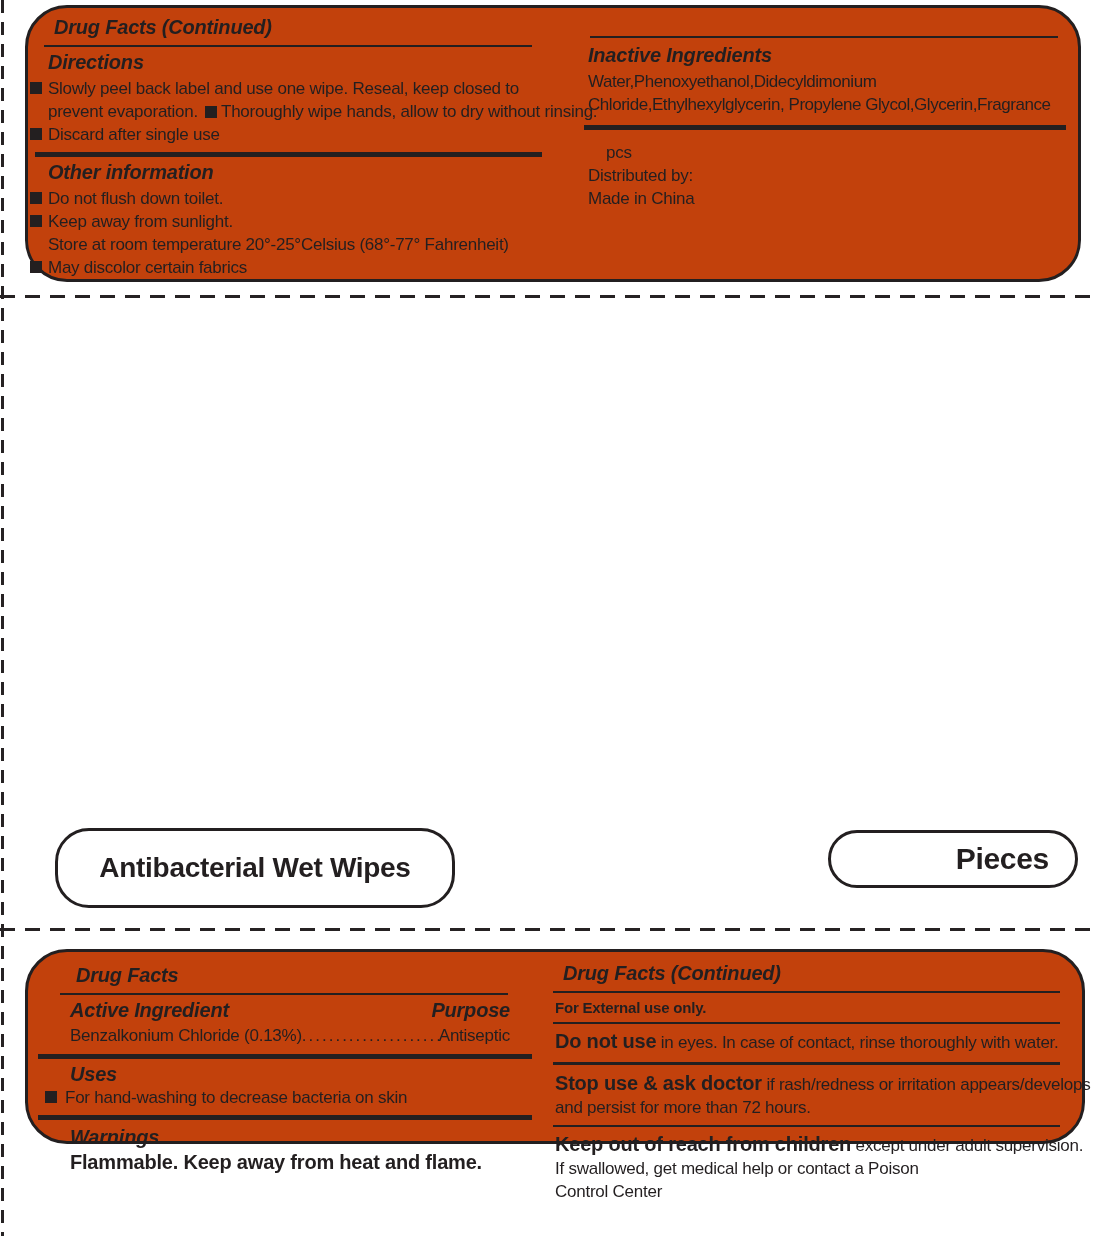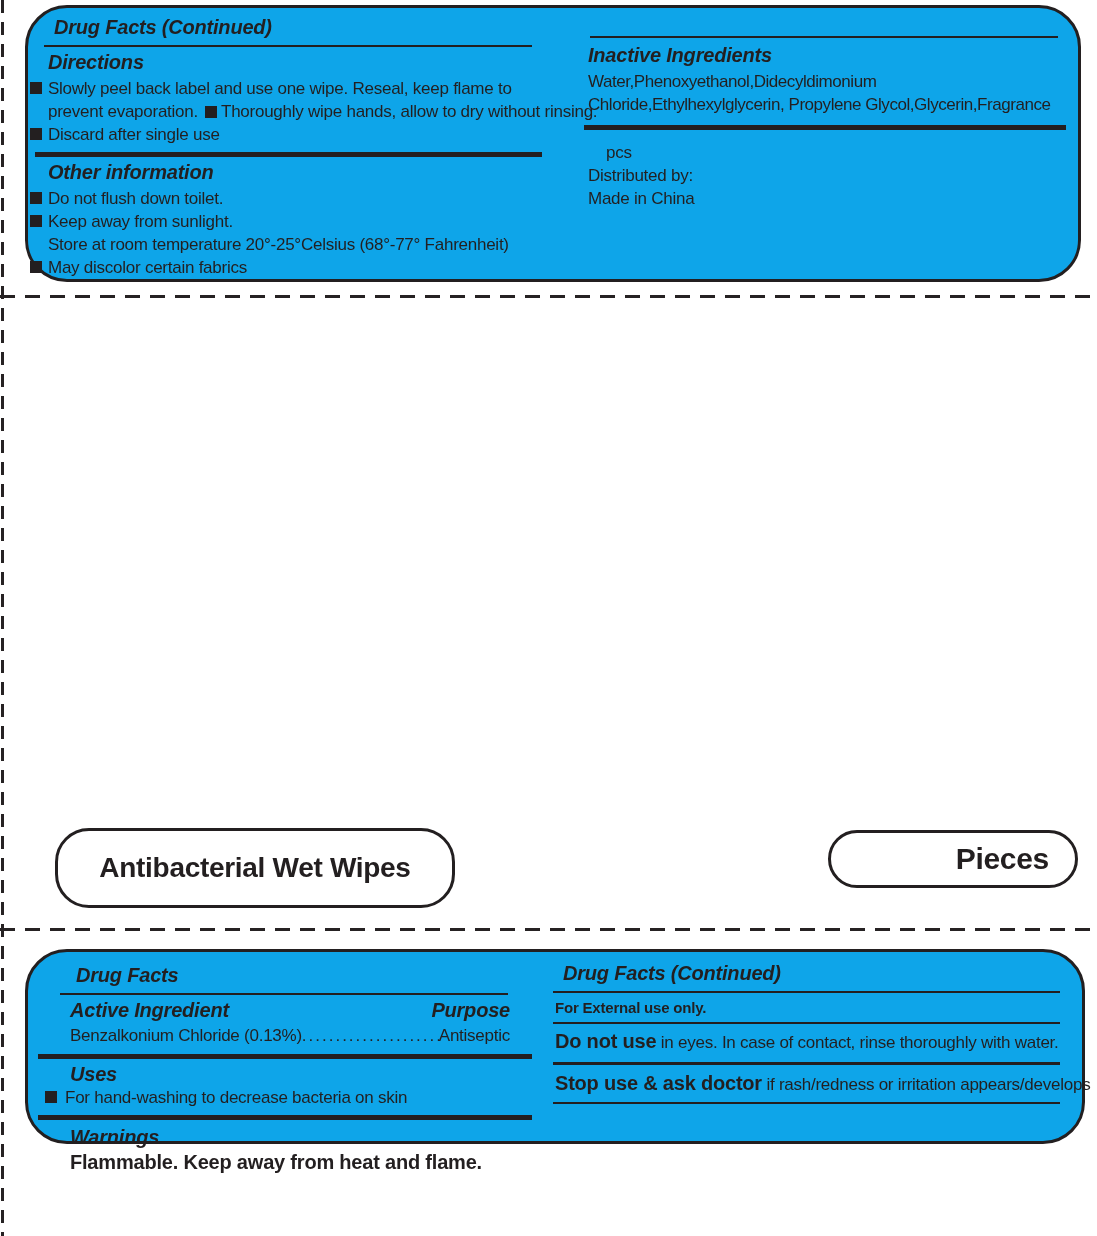--- a/index.html
+++ b/index.html
@@ -18,21 +18,21 @@
   }
   .hcut {
     position: absolute; left: 0; width: 1097px; height: 3px;
     background: repeating-linear-gradient(90deg, #262223 0 15px, transparent 15px 25px);
   }
   .hcut.top { top: 295px; }
   .hcut.bottom { top: 928px; }
 
   
   .panel {
-    position: absolute; border: 3px solid #231f20; border-radius: 42px; background: #0ea5e9;
+    position: absolute; border: 3px solid #231f20; border-radius: 42px; background: #c2410c;
   }
   .panel.back { left: 25px; top: 5px; width: 1056px; height: 277px; }
   .panel.front { left: 25px; top: 949px; width: 1060px; height: 195px; }
   .col { position: absolute; }
 
   
   .ht { font-size: 20px; font-weight: bold; font-style: italic; letter-spacing: -0.2px; }
   .t { font-size: 17px; line-height: 23px; letter-spacing: -0.25px; }
   .t.tight { letter-spacing: -0.45px; }
   .lead { font-size: 20px; font-weight: bold; letter-spacing: -0.2px; }
@@ -101,21 +101,21 @@
 
   <section class="panel back">
     <div class="col col-l">
       <div class="ht panel-title">Drug Facts (Continued)</div>
       <div class="rule r1"></div>
 
       <div class="ht sec">Directions</div>
       <div class="li t">
         <span class="sq"></span>
         <span>
-          <span class="block nowrap">Slowly peel back label and use one wipe. Reseal, keep flame to</span>
+          <span class="block nowrap">Slowly peel back label and use one wipe. Reseal, keep closed to</span>
           <span class="block nowrap"><span>prevent evaporation.</span><span class="sq-inline"></span><span>Thoroughly wipe hands, allow to dry without rinsing.</span></span>
         </span>
       </div>
       <div class="li t">
         <span class="sq"></span>
         <span>Discard after single use</span>
       </div>
 
       <div class="rule thick r2"></div>
 
@@ -187,19 +187,25 @@
       <div class="rule"></div>
 
       <div class="external">For External use only.</div>
       <div class="rule"></div>
 
       <div class="t nowrap"><span class="lead">Do not use</span><span> in eyes. In case of contact, rinse thoroughly with water.</span></div>
       <div class="rule mid"></div>
 
       <div class="t">
         <span class="block nowrap"><span class="lead">Stop use &amp; ask doctor</span><span> if rash/redness or irritation appears/develops</span></span>
+        <span class="block nowrap">and persist for more than 72 hours.</span>
       </div>
       <div class="rule"></div>
 
+      <div class="t">
+        <span class="block nowrap"><span class="lead">Keep out of reach from children</span><span> except under adult supervision.</span></span>
+        <span class="block nowrap">If swallowed, get medical help or contact a Poison</span>
+        <span class="block nowrap">Control Center</span>
+      </div>
     </div>
   </section>
 
 </div>
 
 </body></html>

